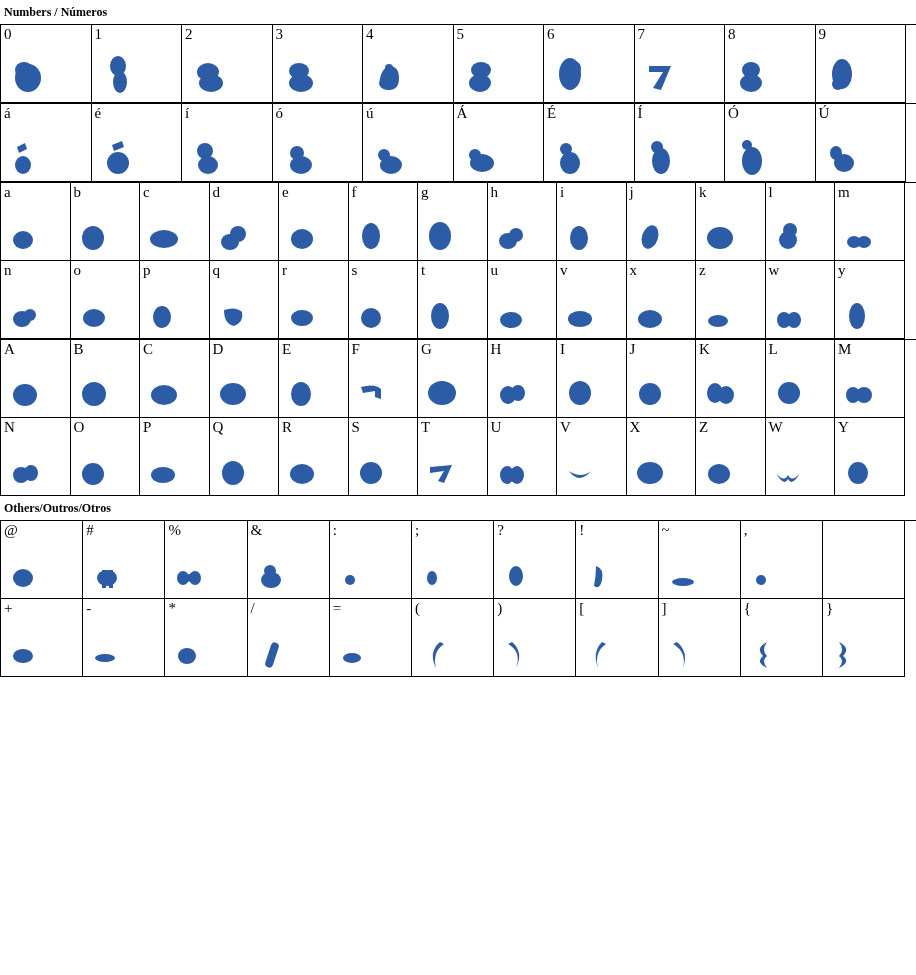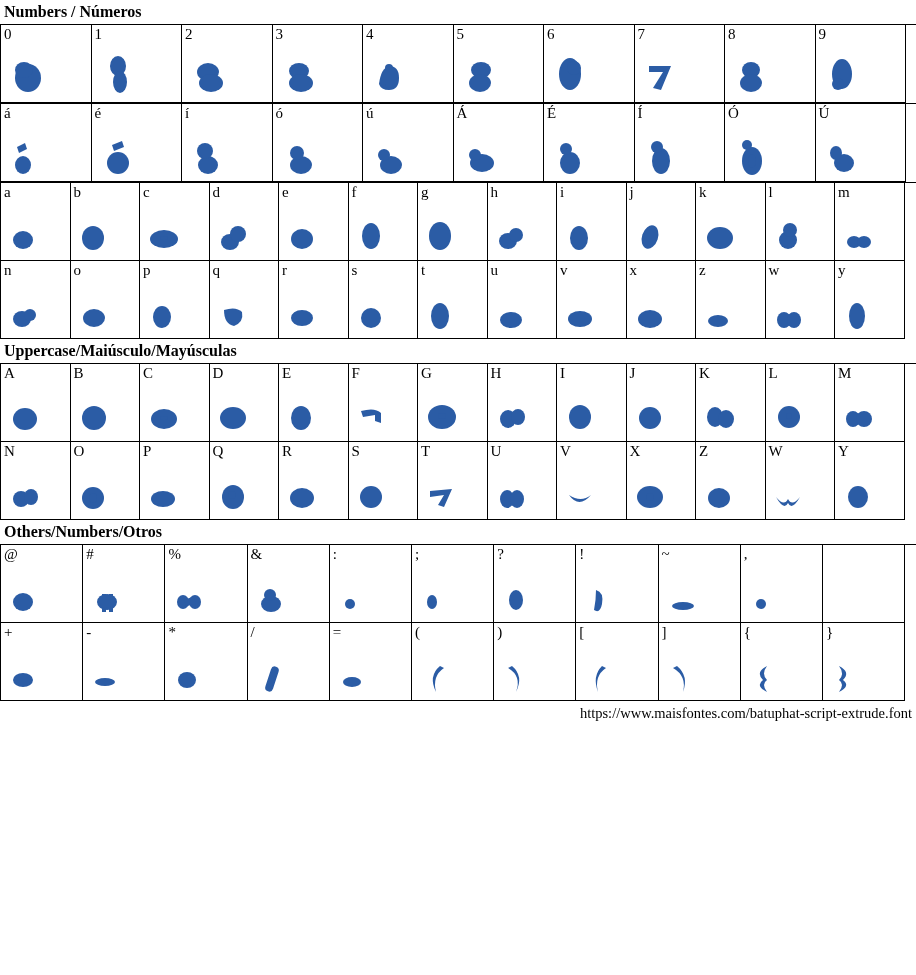--- a/index.html
+++ b/index.html
@@ -15,21 +15,21 @@
     overflow: hidden;
   }
   .page {
     position: relative;
     width: 916px;
     height: 975px;
   }
   .section-title {
     font-family: "Liberation Serif", serif;
     font-weight: bold;
-    font-size: 16px;
+    font-size: 12px;
     padding: 3px 0 3px 4px;
     line-height: 18px;
     color: #000;
   }
   .grid {
     border-top: 1px solid #000;
     border-left: 1px solid #000;
     display: flex;
     flex-wrap: wrap;
     width: 916px;
@@ -480,21 +480,20 @@
     <div class="cell">
         <span class="label">y</span>
         <span class="glyph">
           <svg width="50" height="54" viewBox="0 0 50 54">
             <ellipse class="blob" cx="16" cy="36" rx="8" ry="13"></ellipse>
           </svg>
         </span>
       </div>
   </div>
 
-  <div class="section-title">Uppercase/Maiúsculo/Mayúsculas</div>
   <div class="grid rows13">
     <div class="cell">
         <span class="label">A</span>
         <span class="glyph">
           <svg width="50" height="54" viewBox="0 0 50 54">
             <ellipse class="blob" cx="18" cy="36" rx="12" ry="11"></ellipse>
           </svg>
         </span>
       </div>
     <div class="cell">
@@ -704,21 +703,21 @@
     <div class="cell">
         <span class="label">Y</span>
         <span class="glyph">
           <svg width="50" height="54" viewBox="0 0 50 54">
             <ellipse class="blob" cx="17" cy="36" rx="10" ry="11"></ellipse>
           </svg>
         </span>
       </div>
   </div>
 
-  <div class="section-title">Others/Numbers/Otros</div>
+  <div class="section-title">Others/Outros/Otros</div>
   <div class="grid rows11">
     <div class="cell">
         <span class="label">@</span>
         <span class="glyph">
           <svg width="60" height="54" viewBox="0 0 60 54">
             <ellipse class="blob" cx="16" cy="38" rx="10" ry="9"></ellipse>
           </svg>
         </span>
       </div>
     <div class="cell">
@@ -888,14 +887,13 @@
     <div class="cell">
         <span class="label">}</span>
         <span class="glyph">
           <svg width="60" height="54" viewBox="0 0 60 54">
             <path class="blob" d="M10 24 Q22 30 14 38 Q22 44 10 50 Q16 42 10 38 Q16 32 10 24Z"></path>
           </svg>
         </span>
       </div>
   </div>
 
-  <div class="footer">https://www.maisfontes.com/batuphat-script-extrude.font</div>
 </div>
 
 </body></html>

